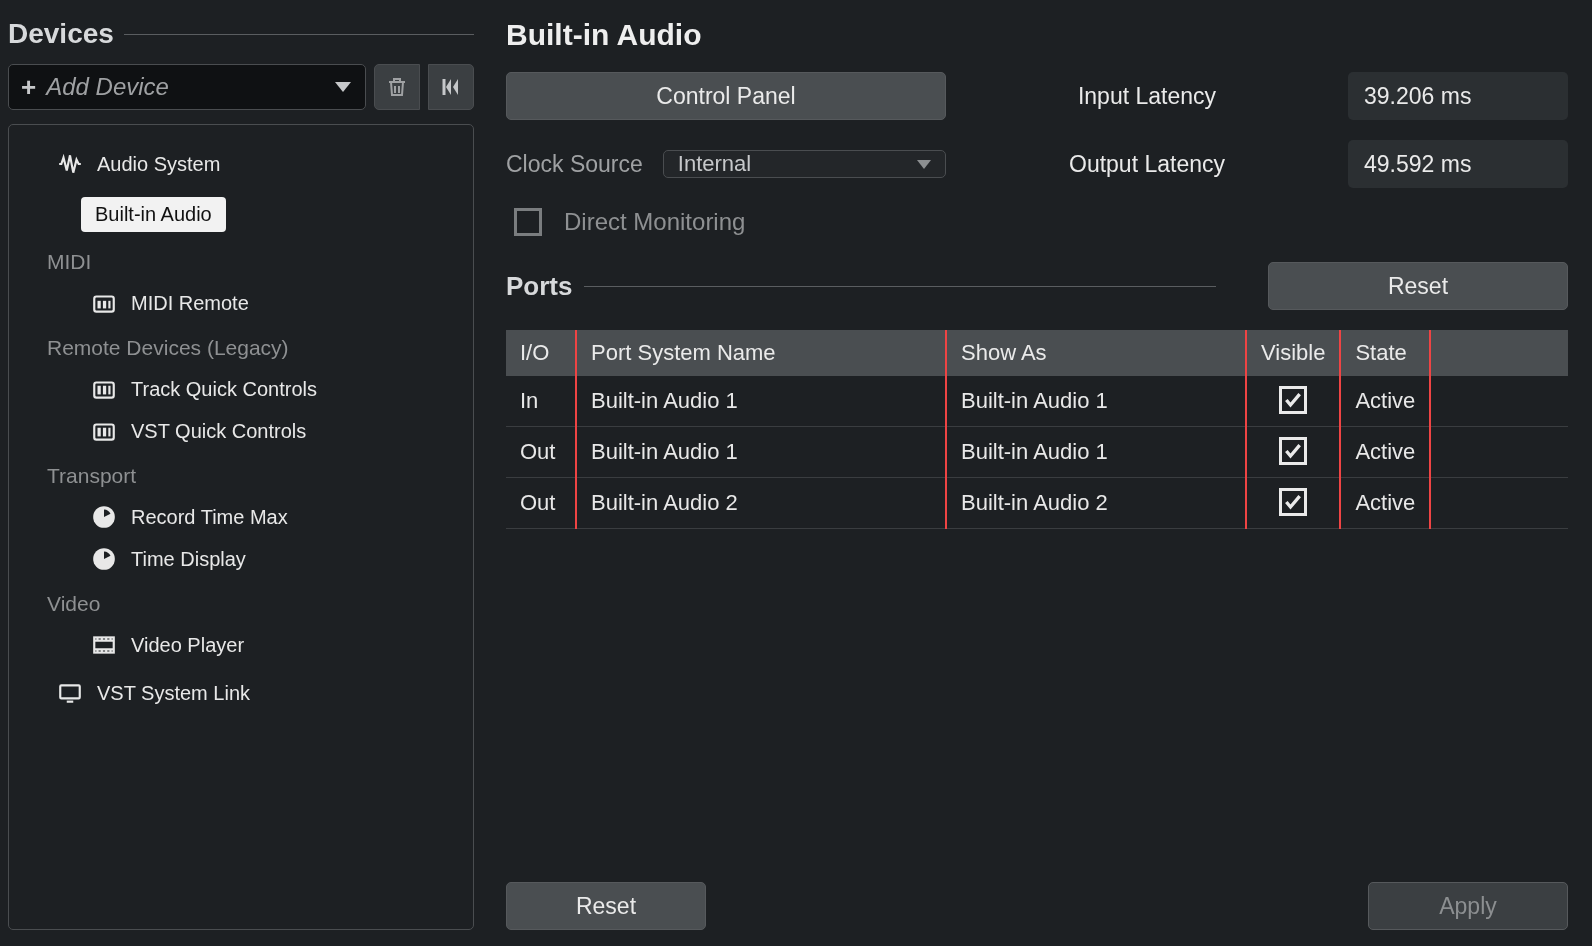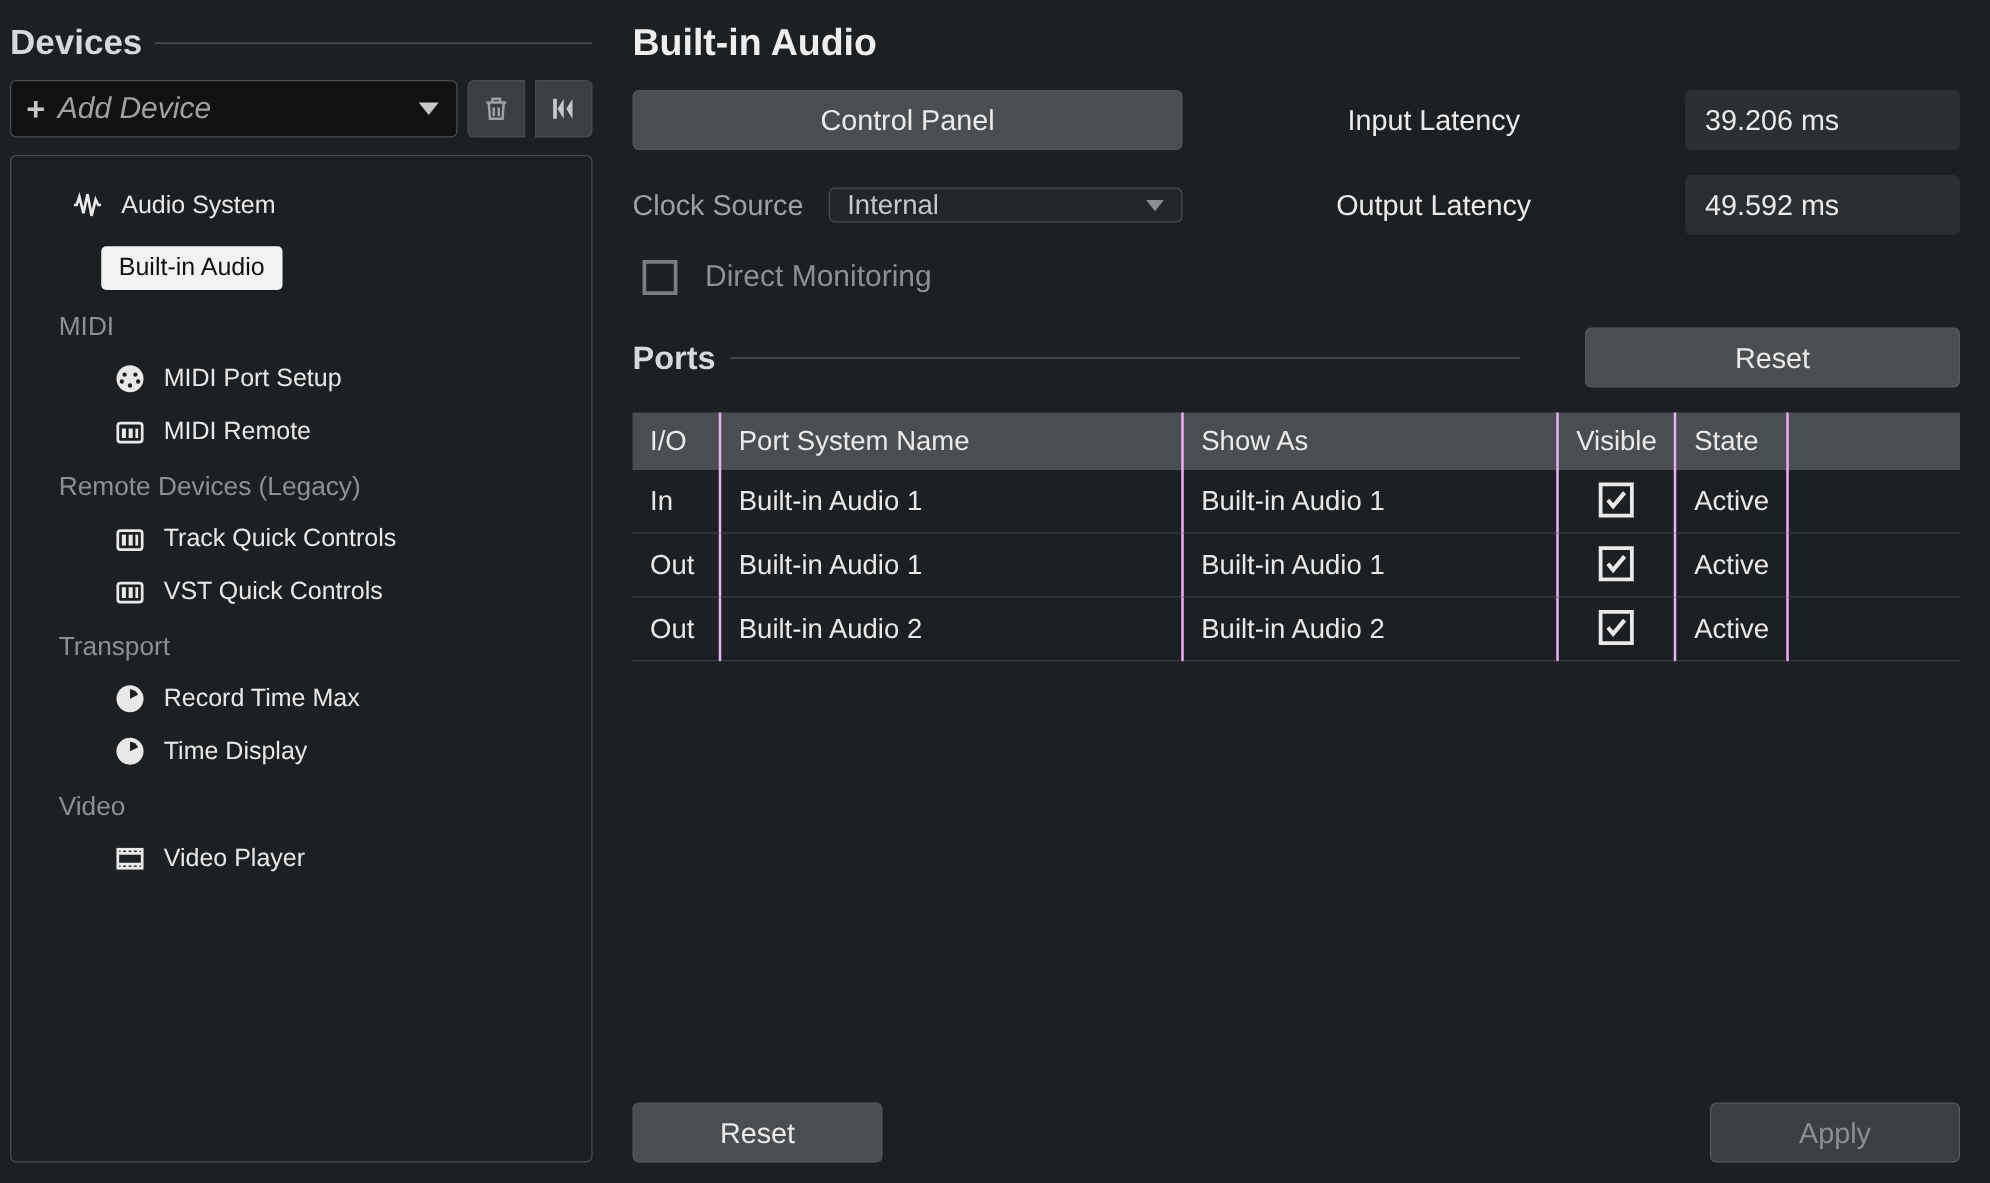--- a/index.html
+++ b/index.html
@@ -227,21 +227,21 @@
 
   .table {
     margin-top: 20px;
     width: 100%;
     border-collapse: collapse;
   }
   .table th, .table td {
     text-align:left;
     font-size:22px;
     padding: 10px 14px;
-    border-right: 2px solid #f0abfc;
+    border-right: 2px solid #ef4444;
   }
   .table th {
     background:#4a4e51;
     color:#eaeaea;
     font-weight:500;
   }
   .table th:last-child, .table td:last-child { border-right:none; }
   .table tbody tr { border-bottom:1px solid #3a3d40; }
   .col-io { width:70px; }
   .col-name { width:370px; }
@@ -304,33 +304,20 @@
     </div>
     <div class="spacer-line"></div>
     <div class="tree-item selected">
       <span>Built-in Audio</span>
     </div>
 
     <div class="tree-group-label">MIDI</div>
     <div class="tree-item">
       <span class="icon">
         <svg viewBox="0 0 24 24">
-            <circle cx="12" cy="12" r="10" fill="#e8e8e8"></circle>
-            <circle cx="8" cy="9" r="1.6" fill="#1d2023"></circle>
-            <circle cx="16" cy="9" r="1.6" fill="#1d2023"></circle>
-            <circle cx="6" cy="14" r="1.6" fill="#1d2023"></circle>
-            <circle cx="18" cy="14" r="1.6" fill="#1d2023"></circle>
-            <circle cx="12" cy="17" r="1.6" fill="#1d2023"></circle>
-          </svg>
-      </span>
-      <span>MIDI Port Setup</span>
-    </div>
-    <div class="tree-item">
-      <span class="icon">
-        <svg viewBox="0 0 24 24">
             <rect x="3" y="6" width="18" height="14" rx="2" fill="none" stroke="#e8e8e8" stroke-width="2"></rect>
             <rect x="6" y="10" width="3" height="7" fill="#e8e8e8"></rect>
             <rect x="11" y="10" width="3" height="7" fill="#e8e8e8"></rect>
             <rect x="16" y="10" width="2" height="7" fill="#e8e8e8"></rect>
           </svg>
       </span>
       <span>MIDI Remote</span>
     </div>
 
     <div class="tree-group-label">Remote Devices (Legacy)</div>
@@ -382,20 +369,29 @@
       <span class="icon">
         <svg viewBox="0 0 24 24">
             <rect x="3" y="5" width="18" height="14" fill="none" stroke="#e8e8e8" stroke-width="2"></rect>
             <path d="M3 8h18M3 16h18" stroke="#e8e8e8" stroke-width="2"></path>
             <path d="M6 5v3M10 5v3M14 5v3M18 5v3M6 16v3M10 16v3M14 16v3M18 16v3" stroke="#e8e8e8" stroke-width="2"></path>
           </svg>
       </span>
       <span>Video Player</span>
     </div>
 
+    <div class="tree-item level0" style="margin-top:10px">
+      <span class="icon">
+        <svg viewBox="0 0 24 24">
+            <rect x="3" y="5" width="18" height="12" rx="1" fill="none" stroke="#e8e8e8" stroke-width="2"></rect>
+            <path d="M9 20h6" stroke="#e8e8e8" stroke-width="2"></path>
+          </svg>
+      </span>
+      <span>VST System Link</span>
+    </div>
   </div>
 </div>
 
 <div class="right-panel">
   <div class="page-title">Built-in Audio</div>
 
   <div class="top-grid">
     <div class="btn">
       <span>Control Panel</span>
     </div>

